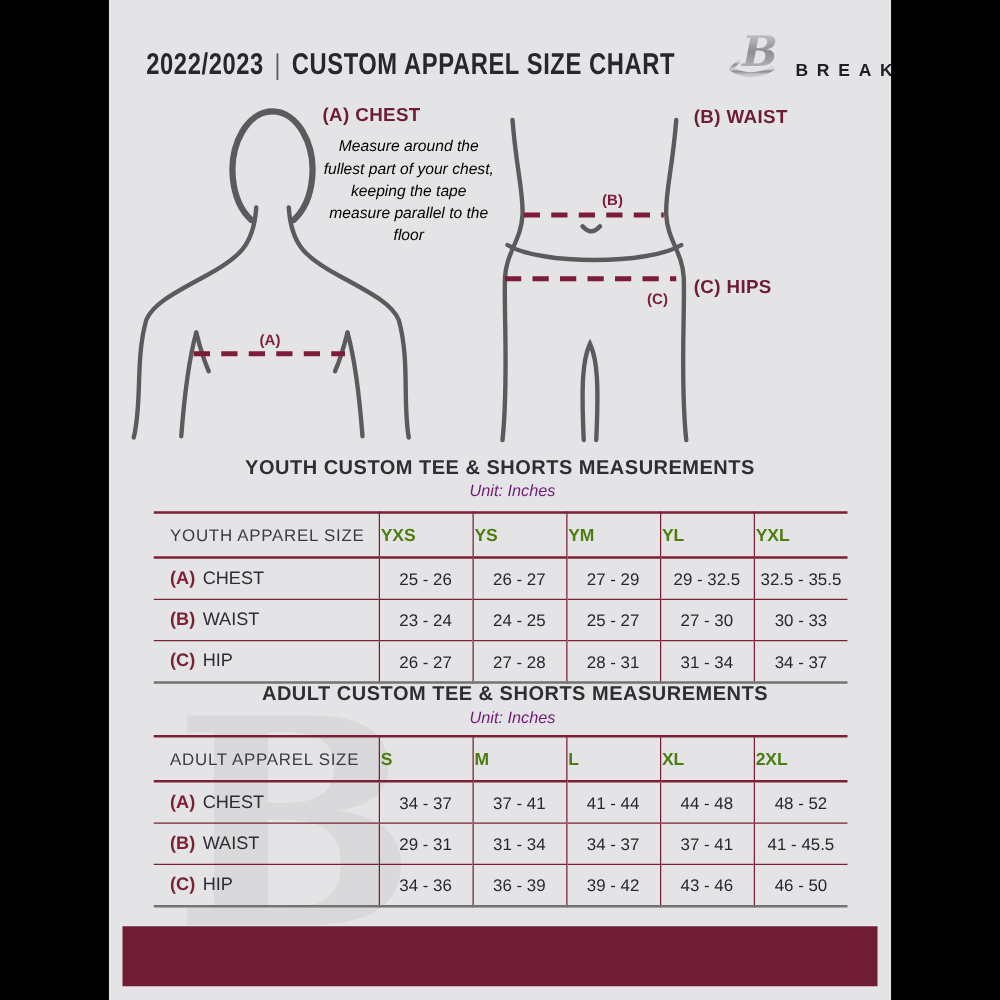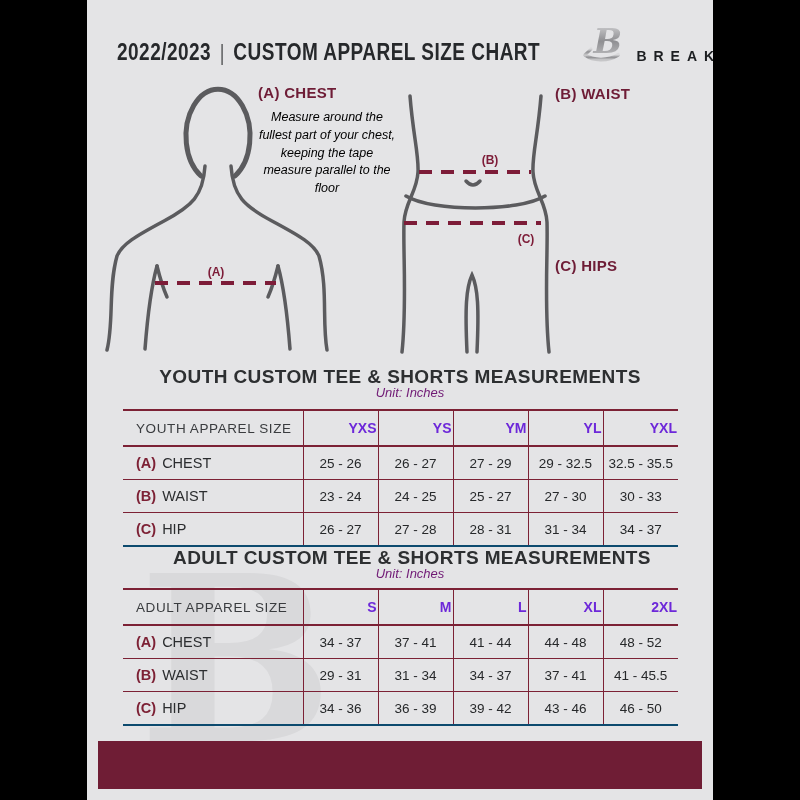--- a/index.html
+++ b/index.html
@@ -28,40 +28,40 @@
   .head-line{fill:none;stroke:#5b5b5e;stroke-width:5;stroke-linecap:round;}
   .dash-line{fill:none;stroke:#7d1c38;stroke-width:4;stroke-dasharray:13 9;}
   .marker-txt{font-family:"Liberation Sans",sans-serif;font-size:12px;font-weight:bold;fill:#7d1c38;}
 
   
   .guide{position:absolute;z-index:1;}
   .guide h3{margin:0 0 8px 0;font-size:15px;font-weight:bold;color:#6e1c36;letter-spacing:.3px;}
   .guide p{margin:0;font-size:12.5px;font-style:italic;color:#000000;line-height:1.42;text-align:center;}
   .guide-chest{left:171px;top:84px;width:138px;}
   .guide-waist{left:468px;top:85px;width:152px;}
-  .guide-hips{left:468px;top:221px;width:156px;margin-top:36px;}
+  .guide-hips{left:468px;top:221px;width:156px;}
 
   
   .tbl-title{position:absolute;left:0;width:626px;text-align:center;z-index:1;
-        font-size:19px;font-weight:bold;color:#2d2f31;letter-spacing:.4px;}
+        font-size:16px;font-weight:bold;color:#2d2f31;letter-spacing:.4px;}
   .tbl-unit{position:absolute;left:0;width:646px;text-align:center;z-index:1;
         font-size:13px;font-style:italic;color:#701a75;}
   .y-title{top:366px;} .y-unit{top:385px;}
   .a-title{top:547px;padding-left:12px;} .a-unit{top:566px;}
   .size-table{position:absolute;left:36px;width:555px;z-index:1;border-collapse:collapse;table-layout:fixed;
-        border-top:2px solid #7c2135;border-bottom:2px solid #0c4a6e;background:transparent;}
+        border-top:2px solid #7c2135;border-bottom:2px solid #737373;background:transparent;}
   .y-table{top:409px;} .a-table{top:588px;}
   .size-table col.c0{width:180px;}
   .size-table th{height:32px;vertical-align:middle;}
   .size-table td{height:30px;vertical-align:middle;}
   .size-table thead th{border-bottom:2px solid #7c2135;}
   .size-table tbody tr + tr td{border-top:1.5px solid #7c2135;}
   .size-table th:nth-child(n+2),.size-table td:nth-child(n+2){border-left:1.5px solid #7c2135;}
   th.label-col{font-size:13.5px;font-weight:normal;color:#3a3c3f;letter-spacing:.6px;text-align:left;padding-left:13px;}
-  th.size-col{font-size:14px;font-weight:bold;color:#6d28d9;text-align:right;}
+  th.size-col{font-size:14px;font-weight:bold;color:#4d7c0f;text-align:left;}
   td.row-label{text-align:left;padding-left:13px;font-size:14.5px;color:#2b2d2f;}
   td.row-label .prefix{color:#7d2135;font-weight:bold;margin-right:6px;}
   td.value{font-size:13.5px;color:#26282a;text-align:center;}
 
   
   .footer-bar{position:absolute;left:11px;top:741px;width:604px;height:48px;background:#6f1d35;z-index:2;}
 </style>
 </head>
 <body>
 

